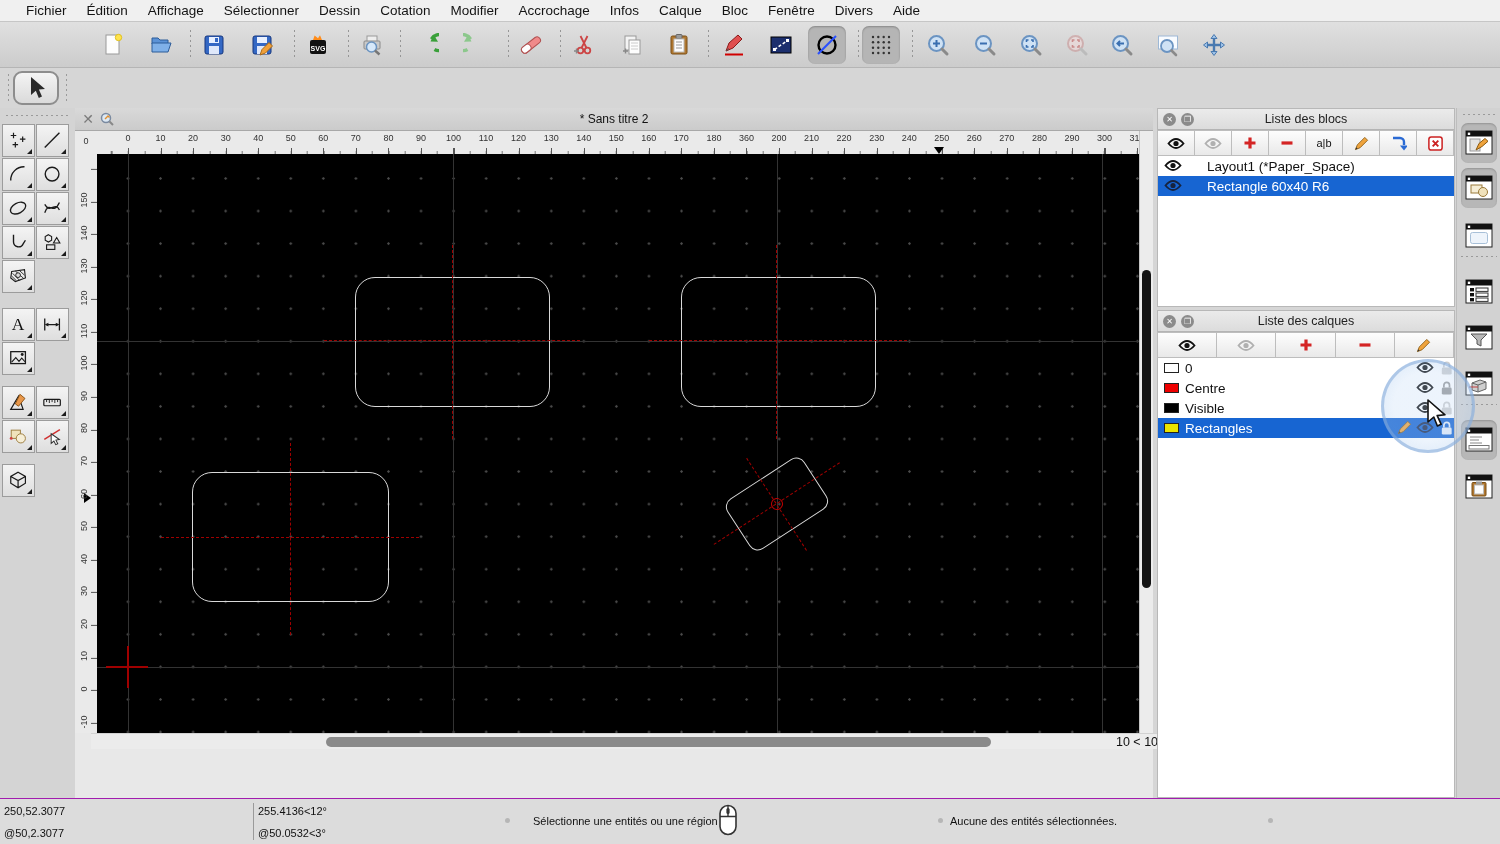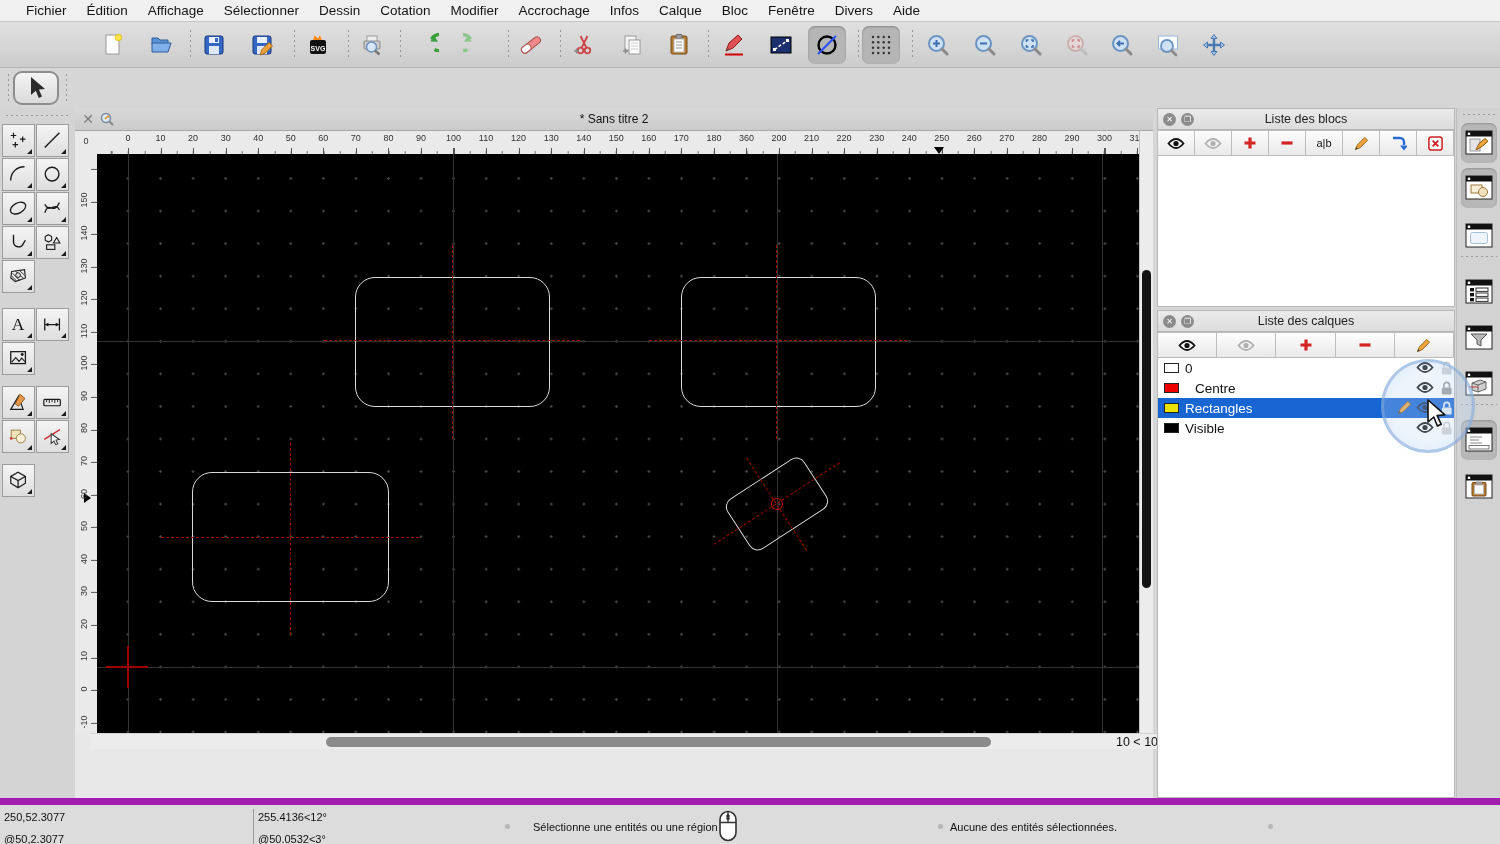--- a/index.html
+++ b/index.html
@@ -81,21 +81,21 @@
   .prow.selected{background:#1765d2;color:#fff}
   .swatch{width:15px;height:10px;border:1px solid #222;margin-left:6px}
   .rowicon{position:absolute;top:3px}
 
   
   #dockstrip{position:absolute;left:1456px;top:108px;width:44px;height:736px;background:#d2d2d2;border-left:1px solid #bdbdbd}
   .dock-btn{position:absolute;left:4px;width:36px;height:40px;border-radius:7px;display:flex;align-items:center;justify-content:center}
   .dock-btn.pressed{background:#b7b7b7;box-shadow:inset 0 1px 2px rgba(0,0,0,.2)}
 
   
-  #statusbar{position:absolute;left:0;top:798px;width:1500px;height:46px;background:#dcdcdc;border-top:7px solid #a21caf;font-size:11px;color:#111}
+  #statusbar{position:absolute;left:0;top:798px;width:1500px;height:46px;background:#dcdcdc;border-top:1px solid #a21caf;font-size:11px;color:#111}
   .sb{position:absolute;white-space:nowrap}
   .sb-dot{position:absolute;width:5px;height:5px;border-radius:50%;background:#b6b6b6}
   #sb-div{position:absolute;left:253px;top:4px;width:1px;height:37px;background:#9a9a9a}
 
   
   #click-halo{position:absolute;left:1381px;top:359px;width:94px;height:94px;border-radius:50%;border:3px solid rgba(130,168,216,.55);background:radial-gradient(circle,rgba(190,215,245,.28) 55%,rgba(150,190,235,.38) 100%);z-index:40;pointer-events:none}
   #mouse-cursor{position:absolute;left:1426px;top:399px;z-index:41;pointer-events:none}
 </style>
 </head>
 <body>
@@ -577,20 +577,34 @@
         </svg>
       </div>
       <div class="pcell">
         <svg width="17" height="17" viewBox="0 0 18 18">
           <rect x="2" y="2" width="14" height="14" rx="2.5" fill="#fff" stroke="#cc2222" stroke-width="1.6"></rect>
           <path d="M6 6 l6 6 M12 6 l-6 6" stroke="#cc2222" stroke-width="2"></path>
         </svg>
       </div>
     </div>
   <div id="blocks-rows">
+      <div class="prow">
+        <span class="rowicon" style="left:6px"><svg width="18" height="13" viewBox="0 0 18 13">
+            <path d="M1.5 6.5 Q9 -2.5 16.5 6.5 Q9 15.5 1.5 6.5 Z" fill="none" stroke="#111" stroke-width="1.8"></path>
+            <circle cx="9" cy="6.5" r="2.6" fill="#111"></circle>
+          </svg></span>
+        <span style="margin-left:49px">Layout1 (*Paper_Space)</span>
+      </div>
+      <div class="prow selected">
+        <span class="rowicon" style="left:6px"><svg width="18" height="13" viewBox="0 0 18 13">
+            <path d="M1.5 6.5 Q9 -2.5 16.5 6.5 Q9 15.5 1.5 6.5 Z" fill="none" stroke="#16233e" stroke-width="1.8"></path>
+            <circle cx="9" cy="6.5" r="2.6" fill="#16233e"></circle>
+          </svg></span>
+        <span style="margin-left:49px">Rectangle 60x40 R6</span>
+      </div>
     </div>
 </div>
 
 <div class="panel" id="layers-panel" style="top:310px;height:488px">
   <div class="panel-title">
     <span class="wbtn" style="left:5px">✕</span>
     <span class="wbtn" style="left:23px">❐</span>
     <span class="t">Liste des calques</span>
   </div>
   <div class="panel-toolbar" id="layers-toolbar">
@@ -631,56 +645,56 @@
             <path d="M1.5 6.5 Q9 -2.5 16.5 6.5 Q9 15.5 1.5 6.5 Z" fill="none" stroke="#111" stroke-width="1.8"></path>
             <circle cx="9" cy="6.5" r="2.6" fill="#111"></circle>
           </svg></span>
         <span class="rowicon" style="left:281px;top:2px"><svg width="15" height="16" viewBox="0 0 16 16">
             <rect x="3" y="7.5" width="10.5" height="7.5" rx="1.5" fill="#cfcfcf"></rect>
             <path d="M5.2 7.5 V5 a3 3 0 0 1 6 0 v2.5" fill="none" stroke="#cfcfcf" stroke-width="1.8"></path>
           </svg></span>
       </div>
       <div class="prow">
         <span class="swatch" style="background:#ee0000"></span>
-        <span style="margin-left:16px">Centre</span>
+        <span style="margin-left:6px">Centre</span>
         <span class="rowicon" style="left:258px"><svg width="18" height="13" viewBox="0 0 18 13">
             <path d="M1.5 6.5 Q9 -2.5 16.5 6.5 Q9 15.5 1.5 6.5 Z" fill="none" stroke="#111" stroke-width="1.8"></path>
             <circle cx="9" cy="6.5" r="2.6" fill="#111"></circle>
           </svg></span>
         <span class="rowicon" style="left:281px;top:2px"><svg width="15" height="16" viewBox="0 0 16 16">
             <rect x="3" y="7.5" width="10.5" height="7.5" rx="1.5" fill="#9a9a9a"></rect>
             <path d="M5.2 7.5 V5 a3 3 0 0 1 6 0 v2.5" fill="none" stroke="#9a9a9a" stroke-width="1.8"></path>
+          </svg></span>
+      </div>
+      <div class="prow">
+        <span class="swatch" style="background:#000000"></span>
+        <span style="margin-left:6px">Visible</span>
+        <span class="rowicon" style="left:258px"><svg width="18" height="13" viewBox="0 0 18 13">
+            <path d="M1.5 6.5 Q9 -2.5 16.5 6.5 Q9 15.5 1.5 6.5 Z" fill="none" stroke="#111" stroke-width="1.8"></path>
+            <circle cx="9" cy="6.5" r="2.6" fill="#111"></circle>
+          </svg></span>
+        <span class="rowicon" style="left:281px;top:2px"><svg width="15" height="16" viewBox="0 0 16 16">
+            <rect x="3" y="7.5" width="10.5" height="7.5" rx="1.5" fill="#cfcfcf"></rect>
+            <path d="M5.2 7.5 V5 a3 3 0 0 1 6 0 v2.5" fill="none" stroke="#cfcfcf" stroke-width="1.8"></path>
           </svg></span>
       </div>
       <div class="prow selected">
         <span class="swatch" style="background:#e8e400"></span>
         <span style="margin-left:6px">Rectangles</span>
         <span class="rowicon" style="left:239px;top:2px"><svg width="15" height="15" viewBox="0 0 16 16">
             <path d="M1.5 14.5 L3.5 9.5 11.5 1.5 14.5 4.5 6.5 12.5z" fill="#efa33c" stroke="#8a5a10" stroke-width=".9"></path>
             <path d="M1.5 14.5 l2.4-1 -1.4-1.4z" fill="#333"></path>
           </svg></span>
         <span class="rowicon" style="left:258px"><svg width="18" height="13" viewBox="0 0 18 13">
             <path d="M1.5 6.5 Q9 -2.5 16.5 6.5 Q9 15.5 1.5 6.5 Z" fill="none" stroke="#1c2c50" stroke-width="1.8"></path>
             <circle cx="9" cy="6.5" r="2.6" fill="#1c2c50"></circle>
           </svg></span>
         <span class="rowicon" style="left:281px;top:2px"><svg width="15" height="16" viewBox="0 0 16 16">
             <rect x="3" y="7.5" width="10.5" height="7.5" rx="1.5" fill="#e4ecf8"></rect>
             <path d="M5.2 7.5 V5 a3 3 0 0 1 6 0 v2.5" fill="none" stroke="#e4ecf8" stroke-width="1.8"></path>
-          </svg></span>
-      </div>
-      <div class="prow">
-        <span class="swatch" style="background:#000000"></span>
-        <span style="margin-left:6px">Visible</span>
-        <span class="rowicon" style="left:258px"><svg width="18" height="13" viewBox="0 0 18 13">
-            <path d="M1.5 6.5 Q9 -2.5 16.5 6.5 Q9 15.5 1.5 6.5 Z" fill="none" stroke="#111" stroke-width="1.8"></path>
-            <circle cx="9" cy="6.5" r="2.6" fill="#111"></circle>
-          </svg></span>
-        <span class="rowicon" style="left:281px;top:2px"><svg width="15" height="16" viewBox="0 0 16 16">
-            <rect x="3" y="7.5" width="10.5" height="7.5" rx="1.5" fill="#cfcfcf"></rect>
-            <path d="M5.2 7.5 V5 a3 3 0 0 1 6 0 v2.5" fill="none" stroke="#cfcfcf" stroke-width="1.8"></path>
           </svg></span>
       </div>
     </div>
 </div>
 
 <div id="dockstrip">
   <div class="hdots" style="left:6px;top:6px;width:32px"></div>
 <div class="dock-btn pressed" style="top: 15px;">
       <svg width="28" height="26" viewBox="0 0 28 26">
         <rect x="1" y="1" width="26" height="23" fill="#fff" stroke="#222"></rect>

